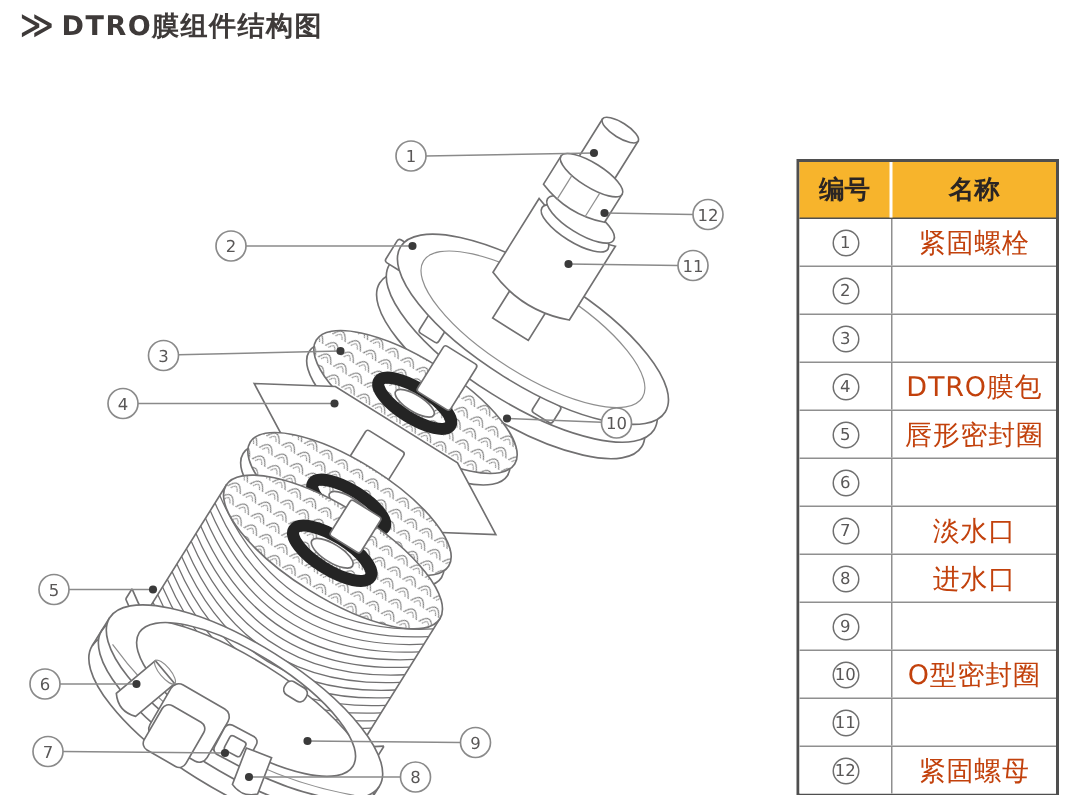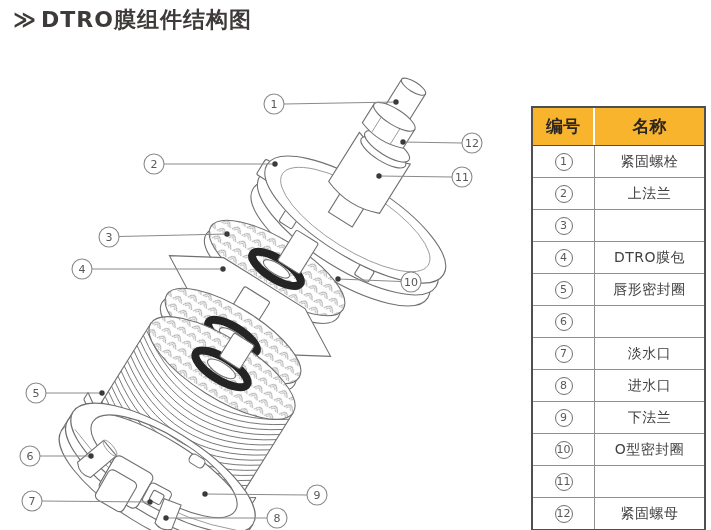--- a/index.html
+++ b/index.html
@@ -3,21 +3,21 @@
 <meta charset="utf-8">
 <style>
   html,body{margin:0;padding:0}
   body{
     width:711px;height:530px;position:relative;background:#ffffff;overflow:hidden;
     font-family:"DejaVu Sans","Liberation Sans",sans-serif;
   }
   
   .title-bar{position:absolute;left:13px;top:7px;display:flex;align-items:center;gap:7px;color:#3e3a39}
   .chev{font-size:22px;font-weight:bold;line-height:1;letter-spacing:-2px}
-  .title{font-size:22px;font-weight:bold;letter-spacing:1px;margin:0;line-height:1.2}
+  .title{font-size:18px;font-weight:bold;letter-spacing:1px;margin:0;line-height:1.2}
 
   
   .diagram{position:absolute;left:0;top:50px}
   .w{fill:#fff;stroke:#717071;stroke-width:1.1}
   .fpEl{fill:url(#fp);stroke:#717071;stroke-width:1.1}
   .ring{fill:none;stroke:#242424;stroke-width:8}
   .n{fill:none;stroke:#8f8f8f;stroke-width:.8}
   .n2{fill:none;stroke:#717071;stroke-width:1.1}
   .leader line{stroke:#8a8a8a;stroke-width:1}
   .dot{fill:#3a3a3a}
@@ -28,21 +28,21 @@
   
   .parts-table{position:absolute;left:531px;top:106px;width:175px;background:#fff;
     border:2px solid #4f4f4f;box-sizing:border-box}
   .thead{display:flex;height:37px;background:#F7B42C;border-bottom:1px solid #4f4f4f}
   .th{display:flex;align-items:center;justify-content:center;font-weight:bold;font-size:17px;color:#2b2523}
   .th-num{width:62px;border-right:2px solid #fff;box-sizing:border-box}
   .th-name{flex:1}
   .tr{display:flex;height:31px;border-bottom:1px solid #8f8f8f;background:#fff}
   .tr:last-child{border-bottom:none}
   .td-num{width:62px;border-right:1px solid #8f8f8f;display:flex;align-items:center;justify-content:center;box-sizing:border-box}
-  .td-name{flex:1;display:flex;align-items:center;justify-content:center;font-size:14px;color:#404040;letter-spacing:.5px}
+  .td-name{flex:1;display:flex;align-items:center;justify-content:center;font-size:18px;color:#c2410c;letter-spacing:.5px}
   .circ{width:18px;height:18px;border:1px solid #6f6f6f;border-radius:50%;font-size:11px;color:#595757;
     display:flex;align-items:center;justify-content:center;box-sizing:border-box}
 </style>
 </head>
 <body>
 
 <div class="title-bar">
   <span class="chev">≫</span>
   <h1 class="title">DTRO膜组件结构图</h1>
 </div>
@@ -272,21 +272,20 @@
   <div class="tr">
     <div class="td-num">
         <span class="circ">1</span>
       </div>
     <div class="td-name">紧固螺栓</div>
   </div>
   <div class="tr">
     <div class="td-num">
         <span class="circ">2</span>
       </div>
-    <div class="td-name">上法兰</div>
   </div>
   <div class="tr">
     <div class="td-num">
         <span class="circ">3</span>
       </div>
   </div>
   <div class="tr">
     <div class="td-num">
         <span class="circ">4</span>
       </div>
@@ -312,21 +311,20 @@
   <div class="tr">
     <div class="td-num">
         <span class="circ">8</span>
       </div>
     <div class="td-name">进水口</div>
   </div>
   <div class="tr">
     <div class="td-num">
         <span class="circ">9</span>
       </div>
-    <div class="td-name">下法兰</div>
   </div>
   <div class="tr">
     <div class="td-num">
         <span class="circ">10</span>
       </div>
     <div class="td-name">O型密封圈</div>
   </div>
   <div class="tr">
     <div class="td-num">
         <span class="circ">11</span>

